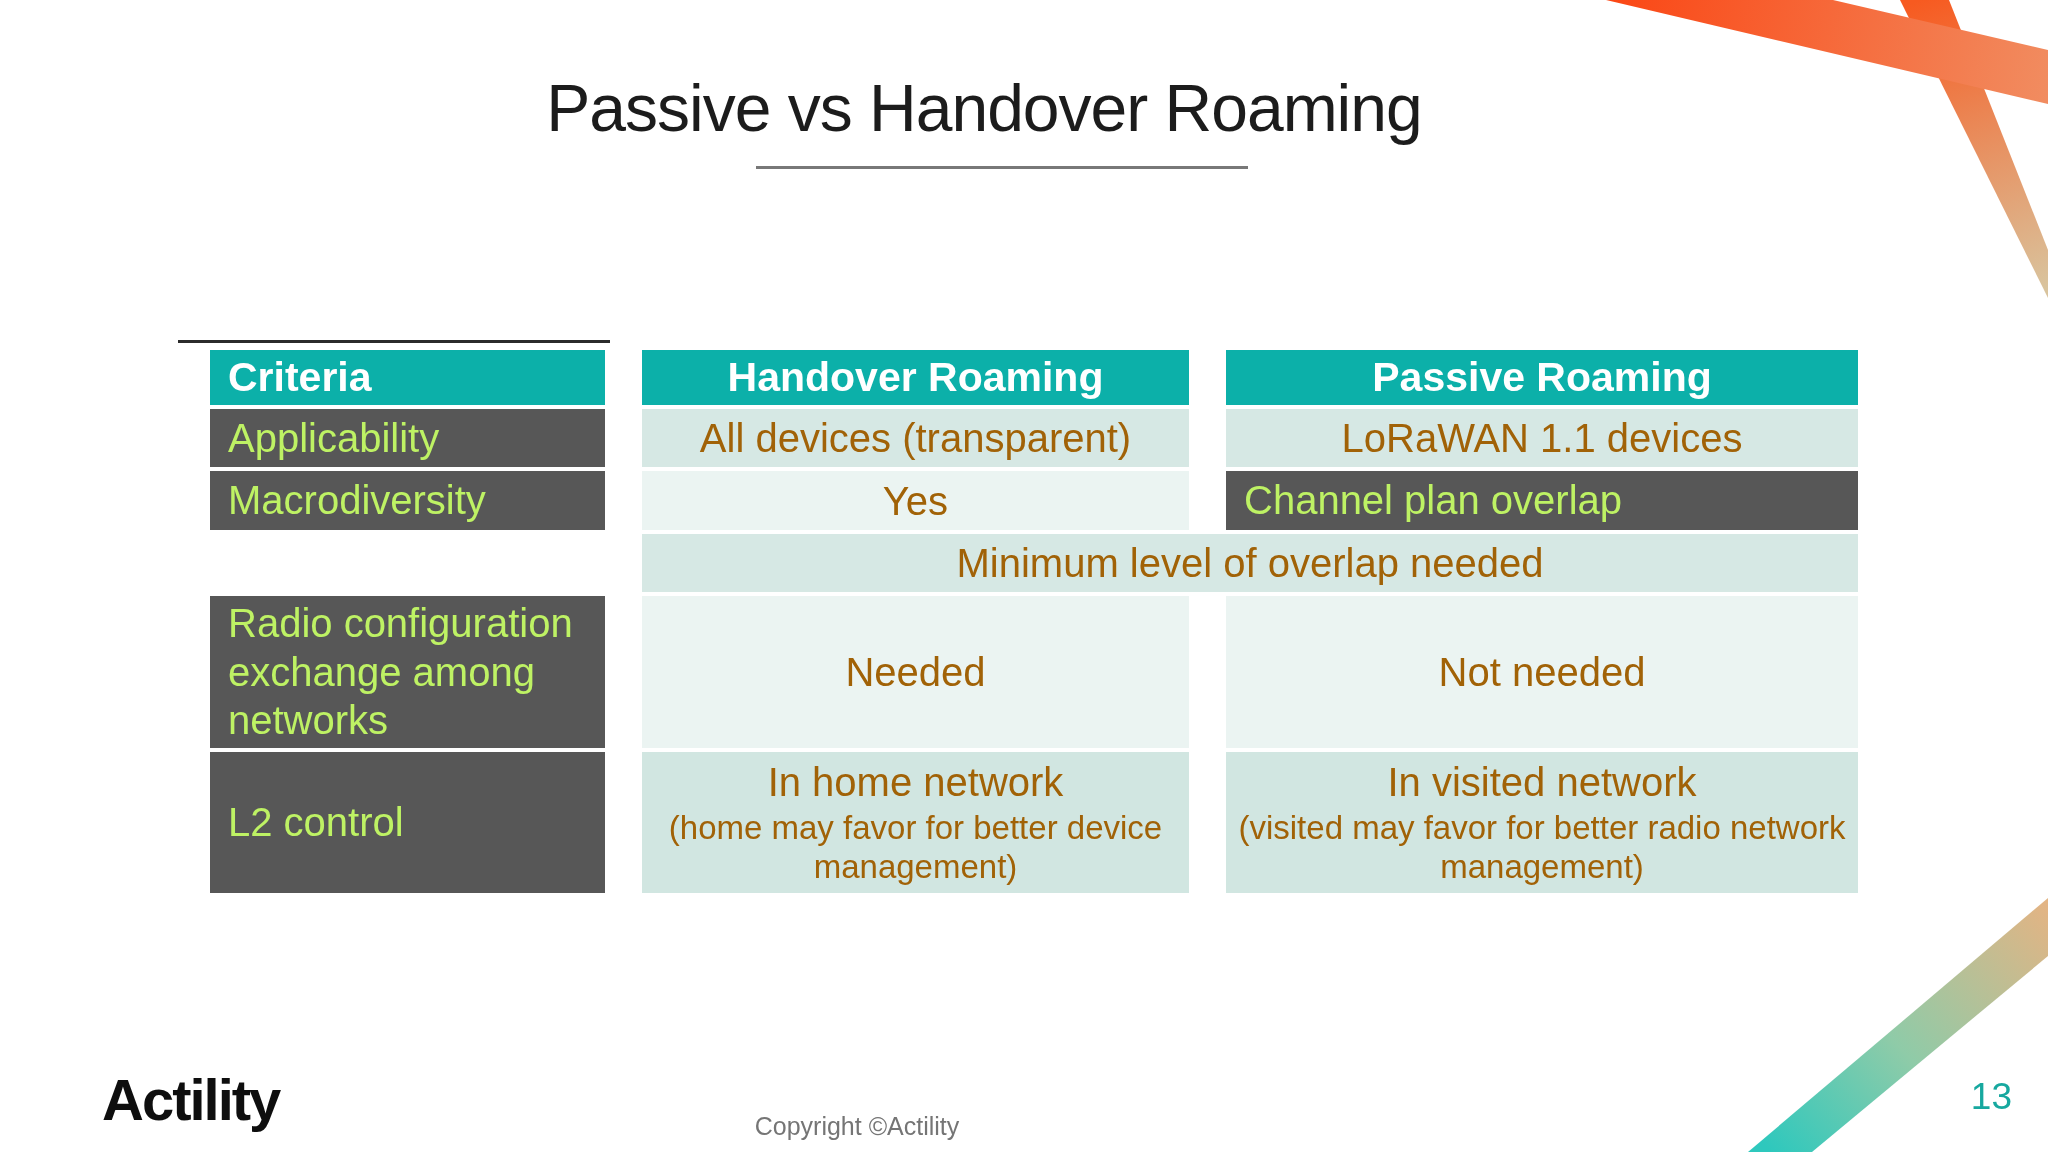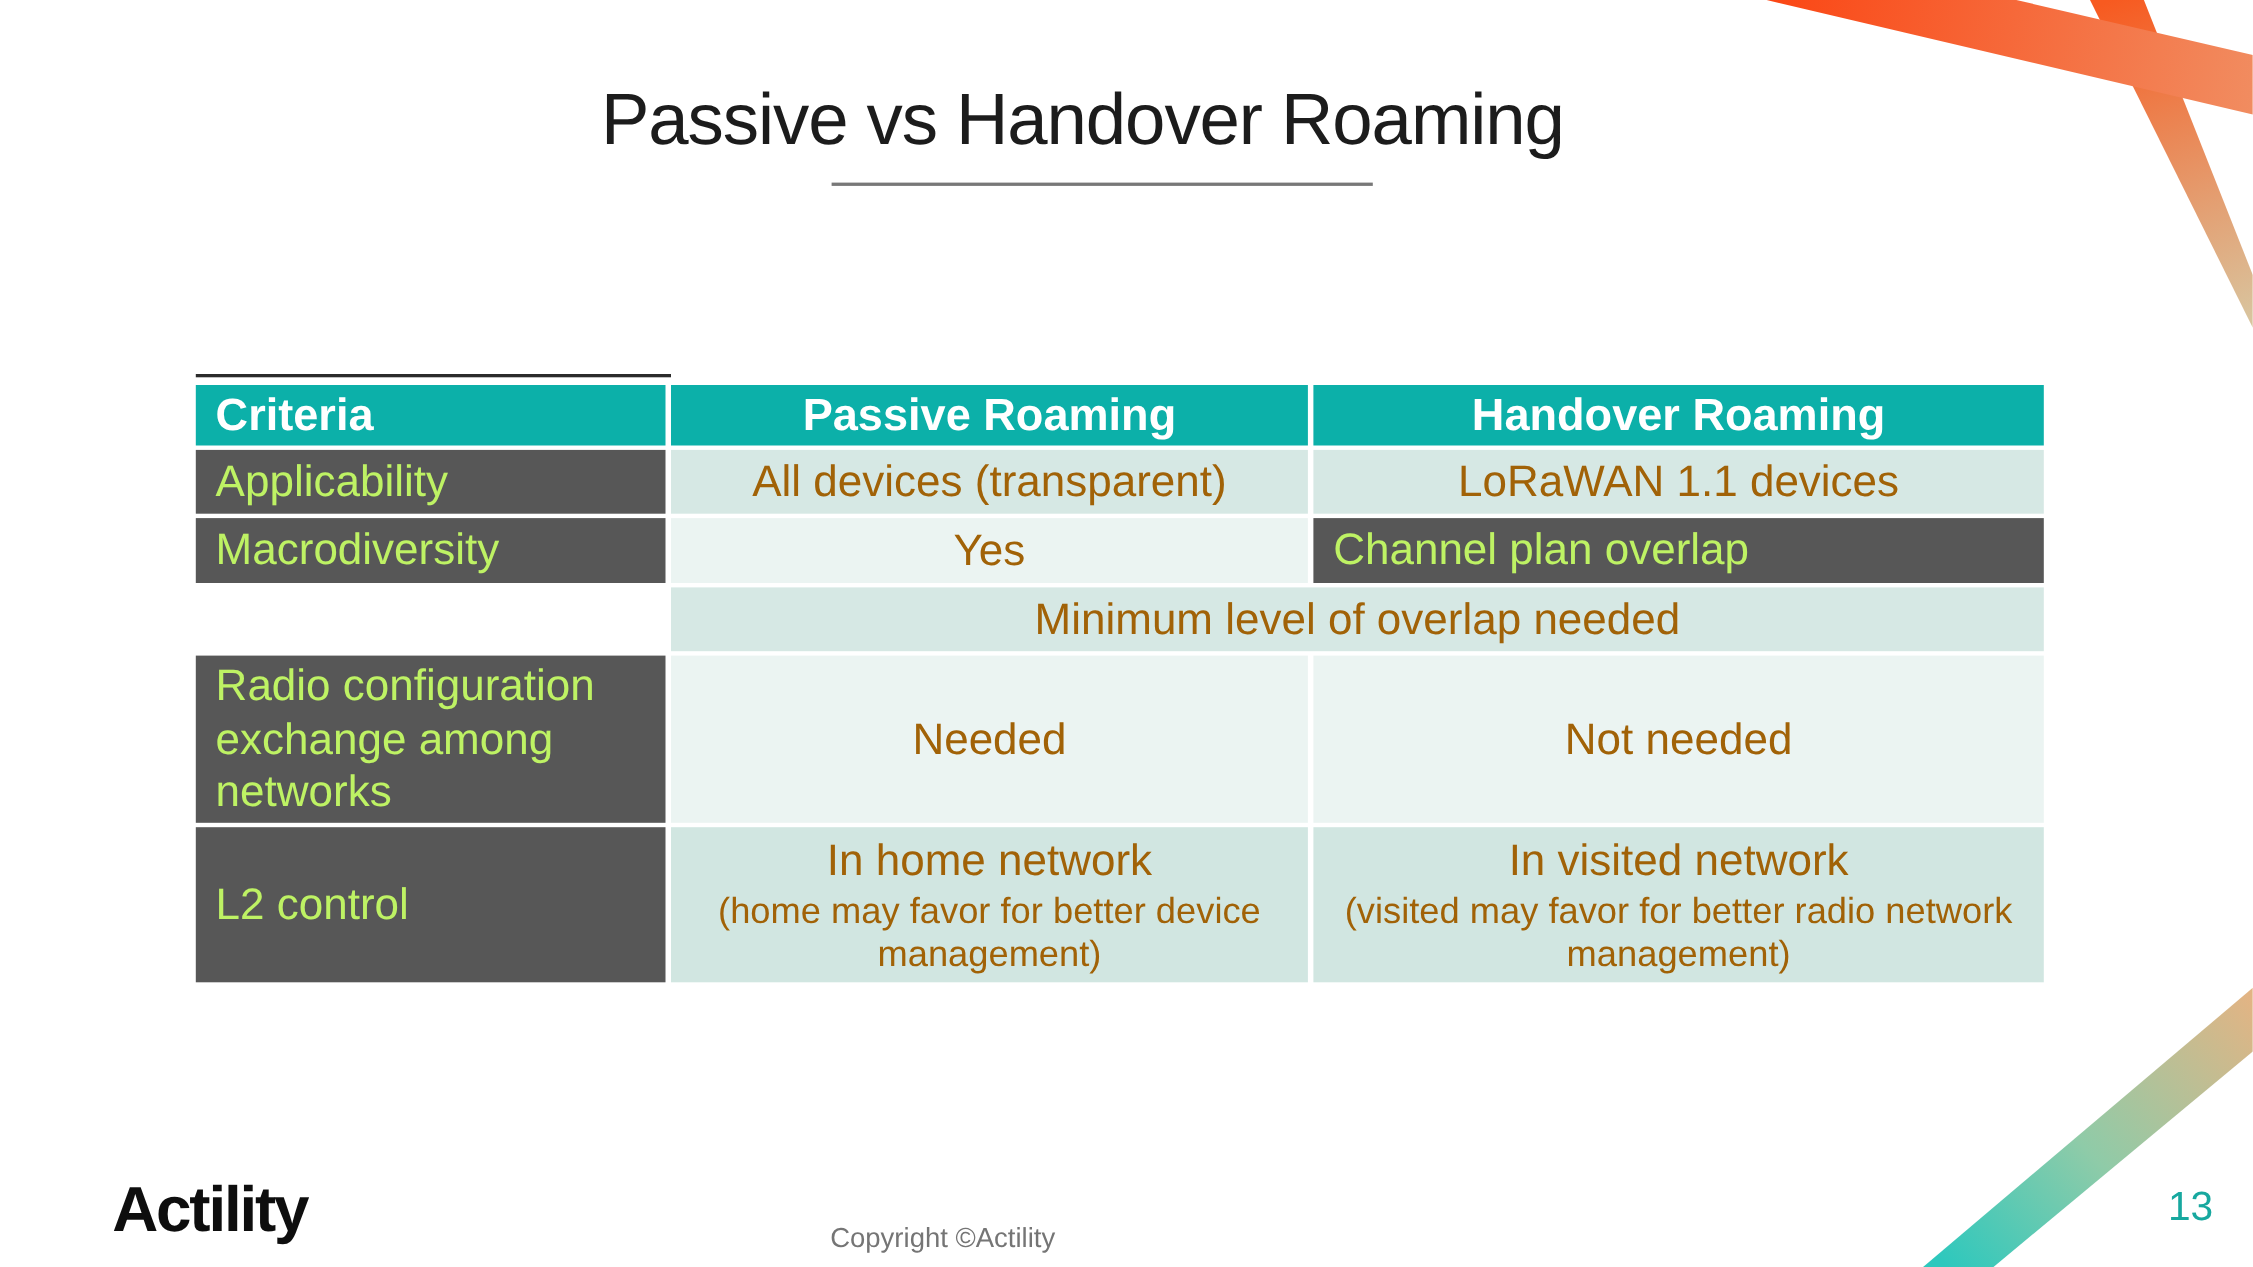--- a/index.html
+++ b/index.html
@@ -36,20 +36,21 @@
     position: absolute; left: 178px; top: 350px;
     width: 1680px;
     display: grid;
     grid-template-columns: 427px 579px 664px;
     grid-template-rows: 55px 58px 59px 58px 152px 141px;
     gap: 4px 5px;
   }
   .cell {
     display: flex; flex-direction: column;
     justify-content: center;
+    margin-left: 32px;
   }
   .th {
     background: var(--header-teal, #0cb0a9);
     color: #ffffff;
     font-weight: bold;
     font-size: 41px;
   }
   .th.center, .data { align-items: center; text-align: center; }
   .th.left { align-items: flex-start; text-align: left; padding-left: 18px; }
   .crit {
@@ -117,22 +118,22 @@
 </svg>
 
 <div class="slide-title">Passive vs Handover Roaming</div>
 <div class="title-underline"></div>
 
 <div class="table-topline"></div>
 
 <div class="cmp-table">
 
   <div class="cell th left">Criteria</div>
+  <div class="cell th center">Handover Roaming</div>
   <div class="cell th center">Passive Roaming</div>
-  <div class="cell th center">Handover Roaming</div>
 
   <div class="cell crit">Applicability</div>
   <div class="cell data row-a">All devices (transparent)</div>
   <div class="cell data row-a">LoRaWAN 1.1 devices</div>
 
   <div class="cell crit">Macrodiversity</div>
   <div class="cell data row-b">Yes</div>
 
   <div class="cell crit">Channel plan overlap</div>
   <div class="cell data row-a merged">Minimum level of overlap needed</div>

